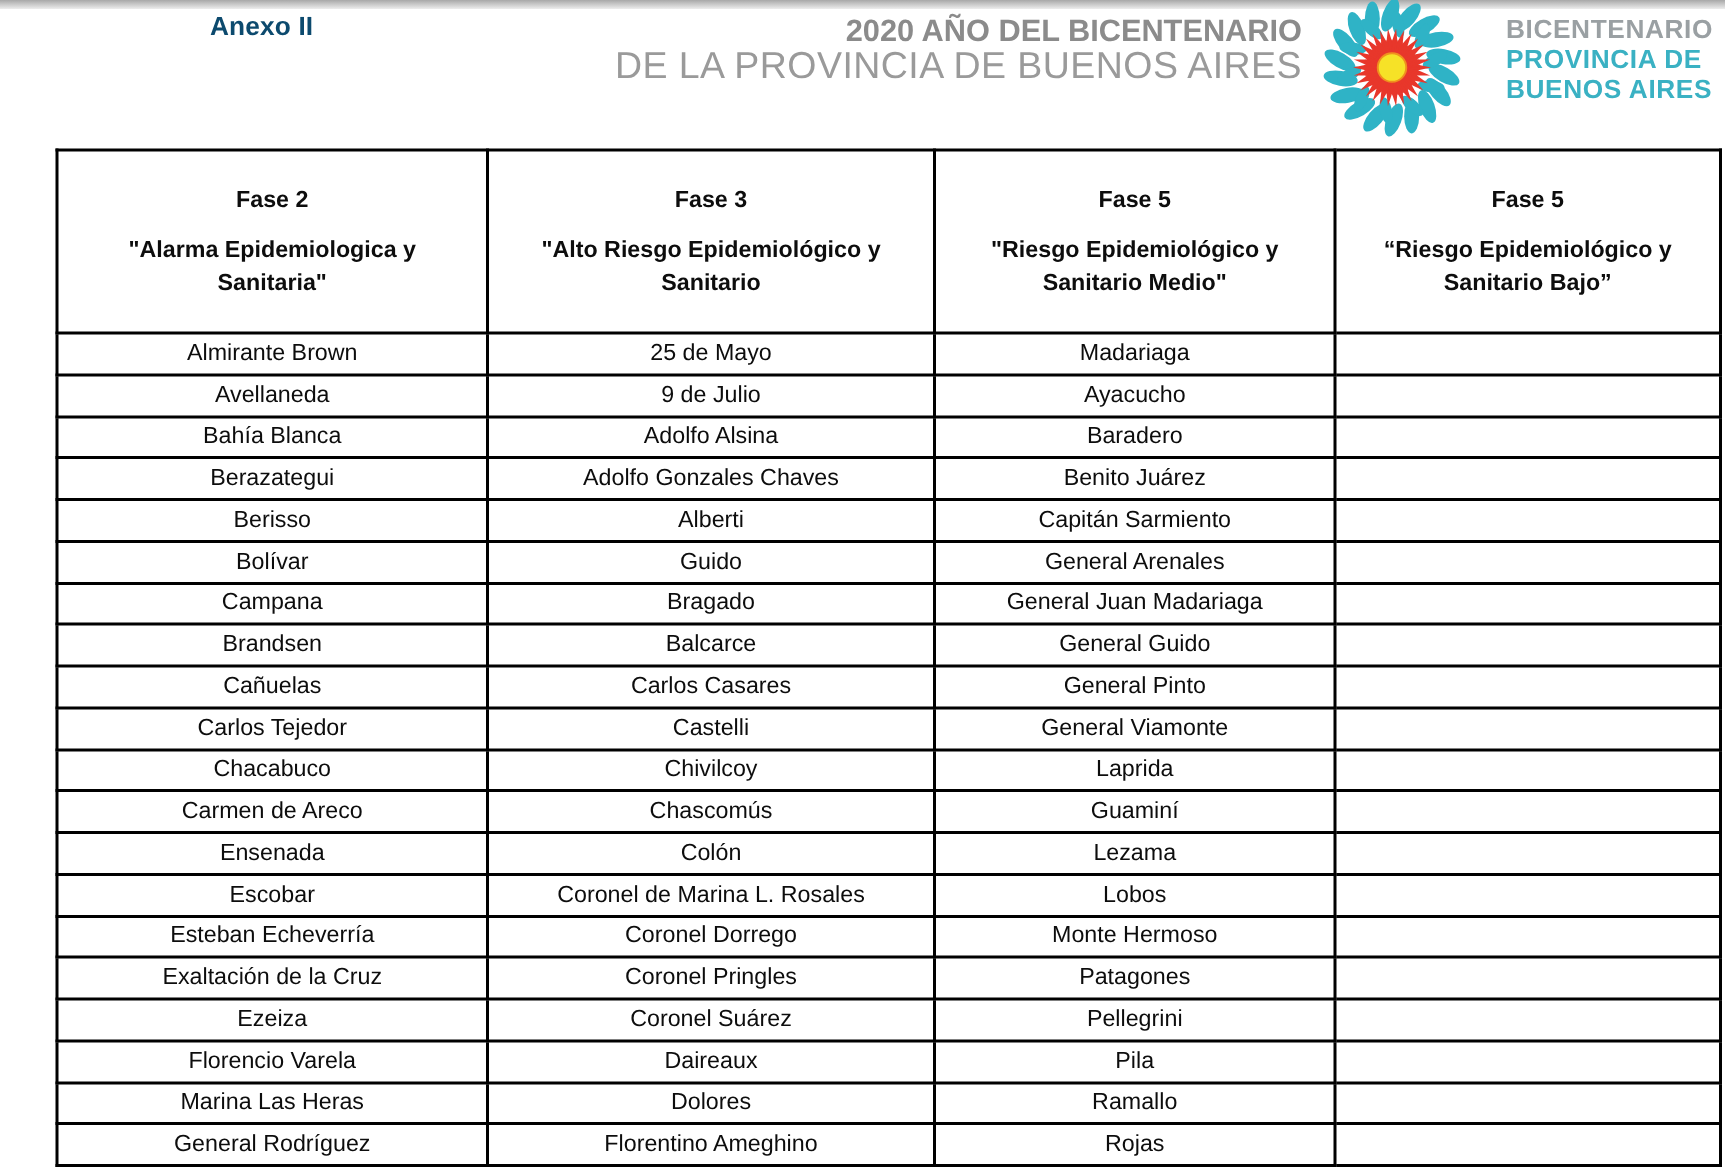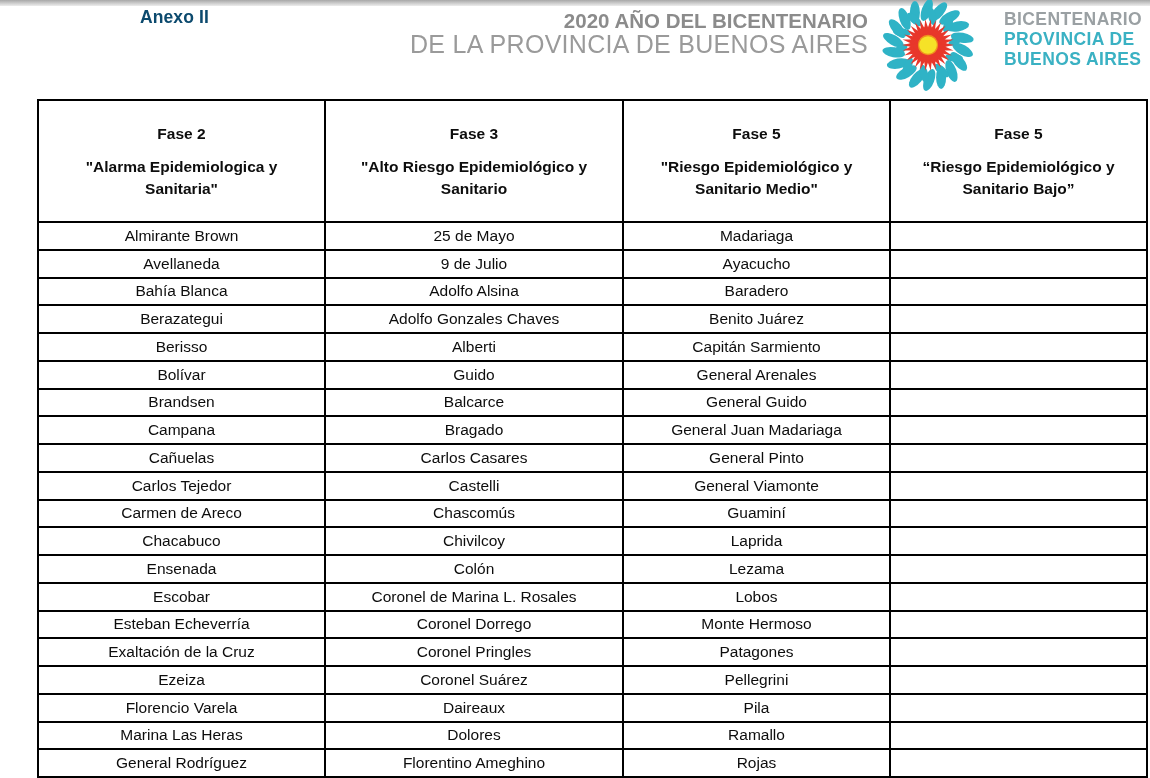--- a/index.html
+++ b/index.html
@@ -170,56 +170,56 @@
         <td>Capitán Sarmiento</td>
         <td></td>
       </tr>
       <tr>
         <td>Bolívar</td>
         <td>Guido</td>
         <td>General Arenales</td>
         <td></td>
       </tr>
       <tr>
+        <td>Campana</td>
+        <td>Bragado</td>
+        <td>General Juan Madariaga</td>
+        <td></td>
+      </tr>
+      <tr>
         <td>Brandsen</td>
         <td>Balcarce</td>
         <td>General Guido</td>
         <td></td>
       </tr>
       <tr>
-        <td>Campana</td>
-        <td>Bragado</td>
-        <td>General Juan Madariaga</td>
-        <td></td>
-      </tr>
-      <tr>
         <td>Cañuelas</td>
         <td>Carlos Casares</td>
         <td>General Pinto</td>
         <td></td>
       </tr>
       <tr>
         <td>Carlos Tejedor</td>
         <td>Castelli</td>
         <td>General Viamonte</td>
         <td></td>
       </tr>
       <tr>
+        <td>Chacabuco</td>
+        <td>Chivilcoy</td>
+        <td>Laprida</td>
+        <td></td>
+      </tr>
+      <tr>
         <td>Carmen de Areco</td>
         <td>Chascomús</td>
         <td>Guaminí</td>
         <td></td>
       </tr>
       <tr>
-        <td>Chacabuco</td>
-        <td>Chivilcoy</td>
-        <td>Laprida</td>
-        <td></td>
-      </tr>
-      <tr>
         <td>Ensenada</td>
         <td>Colón</td>
         <td>Lezama</td>
         <td></td>
       </tr>
       <tr>
         <td>Escobar</td>
         <td>Coronel de Marina L. Rosales</td>
         <td>Lobos</td>
         <td></td>

